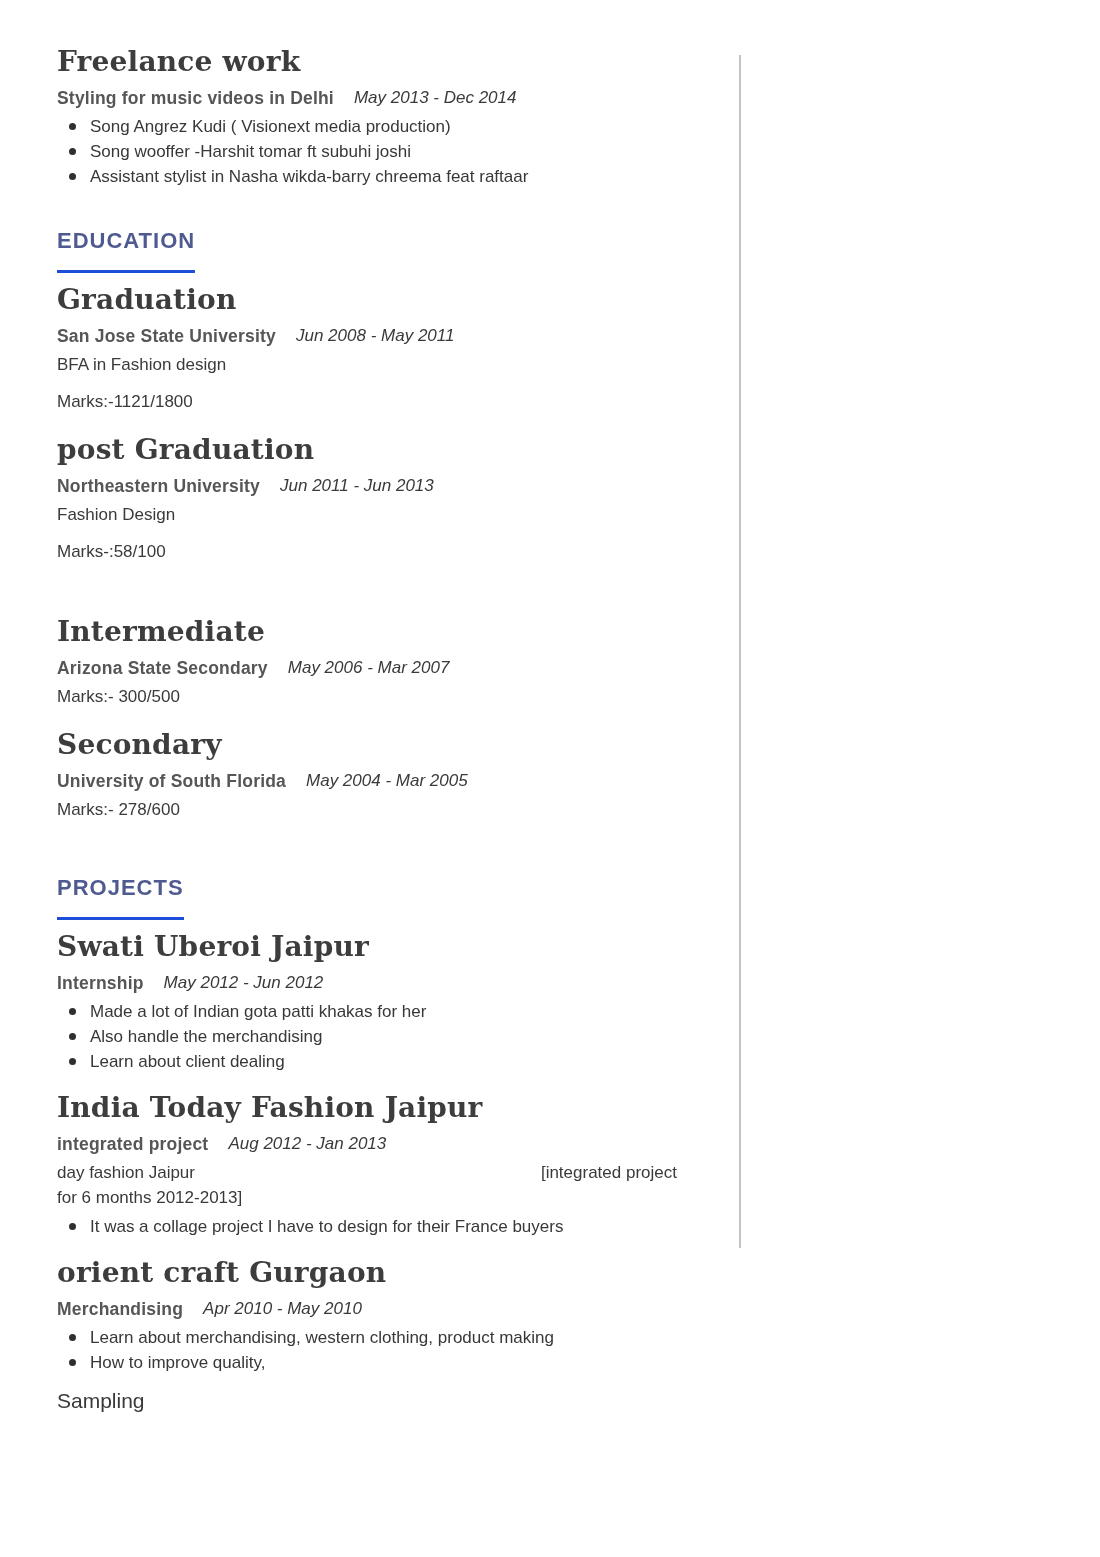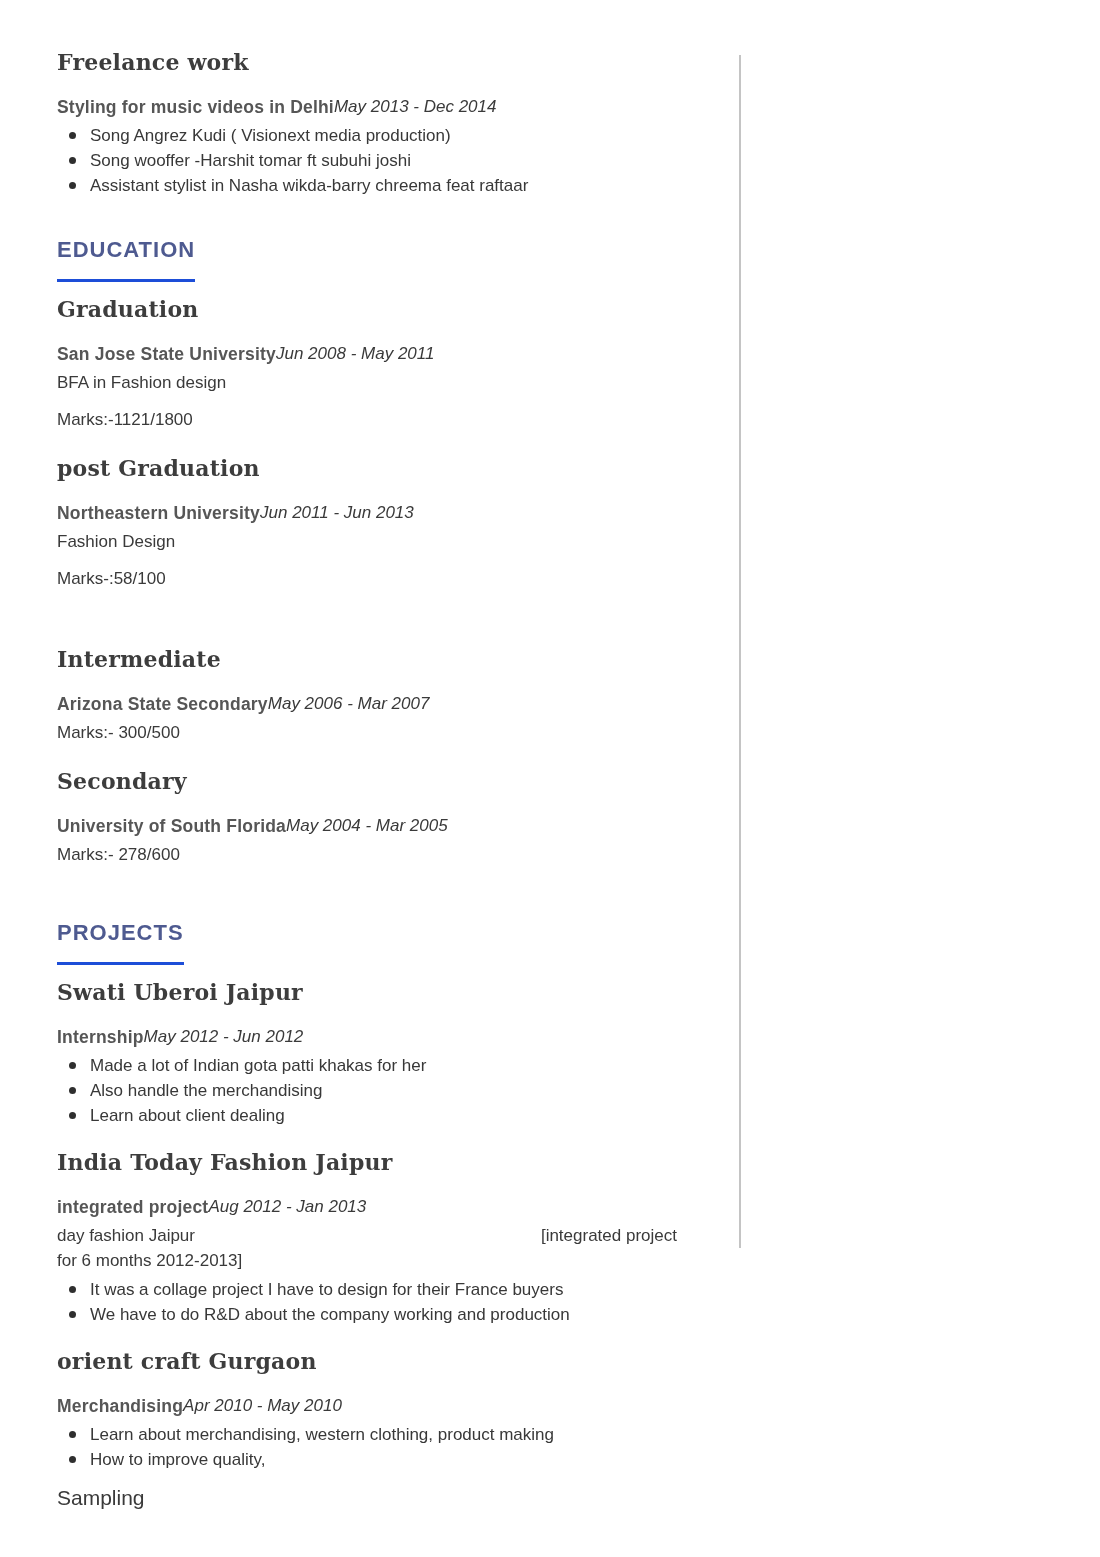--- a/index.html
+++ b/index.html
@@ -21,42 +21,43 @@
   }
   .content {
     position: absolute;
     left: 57px;
     top: 50px;
     width: 620px;
   }
   .entry-title {
     font-family: "DejaVu Serif", serif;
     font-weight: bold;
-    font-size: 22px;
+    font-size: 28px;
     line-height: 24px;
     color: #3d3d3d;
     letter-spacing: 0.2px;
     margin: 0;
   }
   .section-heading-wrap { margin: 0; }
   .section-heading {
     display: inline-block;
     font-family: Liberation Sans, sans-serif;
     font-weight: bold;
     font-size: 22px;
     line-height: 24px;
     color: #4e5a90;
     letter-spacing: 1px;
     padding-bottom: 17px;
     border-bottom: 3px solid #1d4ed8;
   }
   .subline {
     display: flex;
     align-items: flex-start;
-    margin-top: 21px;
+    gap: 20px;
+    margin-top: 12px;
     line-height: 24px;
   }
   .subheading {
     font-weight: bold;
     font-size: 17.5px;
     color: #565656;
     letter-spacing: 0.2px;
   }
   .date {
     font-style: italic;
@@ -211,21 +212,20 @@
         <span class="subheading">integrated project</span>
         <span class="date">Aug 2012 - Jan 2013</span>
       </div>
       <div class="desc-row">
         <span>day fashion Jaipur</span>
         <span>[integrated project</span>
       </div>
       <div class="desc-wrap-line">for 6 months 2012-2013]</div>
       <ul class="bullets bullets-gap">
         <li>It was a collage project I have to design for their France buyers</li>
-        <li>We have to do R&amp;D about the company working and production</li>
       </ul>
     </div>
 
     <div class="mt-entry-md">
       <h2 class="entry-title">orient craft Gurgaon</h2>
       <div class="subline">
         <span class="subheading">Merchandising</span>
         <span class="date">Apr 2010 - May 2010</span>
       </div>
       <ul class="bullets">

